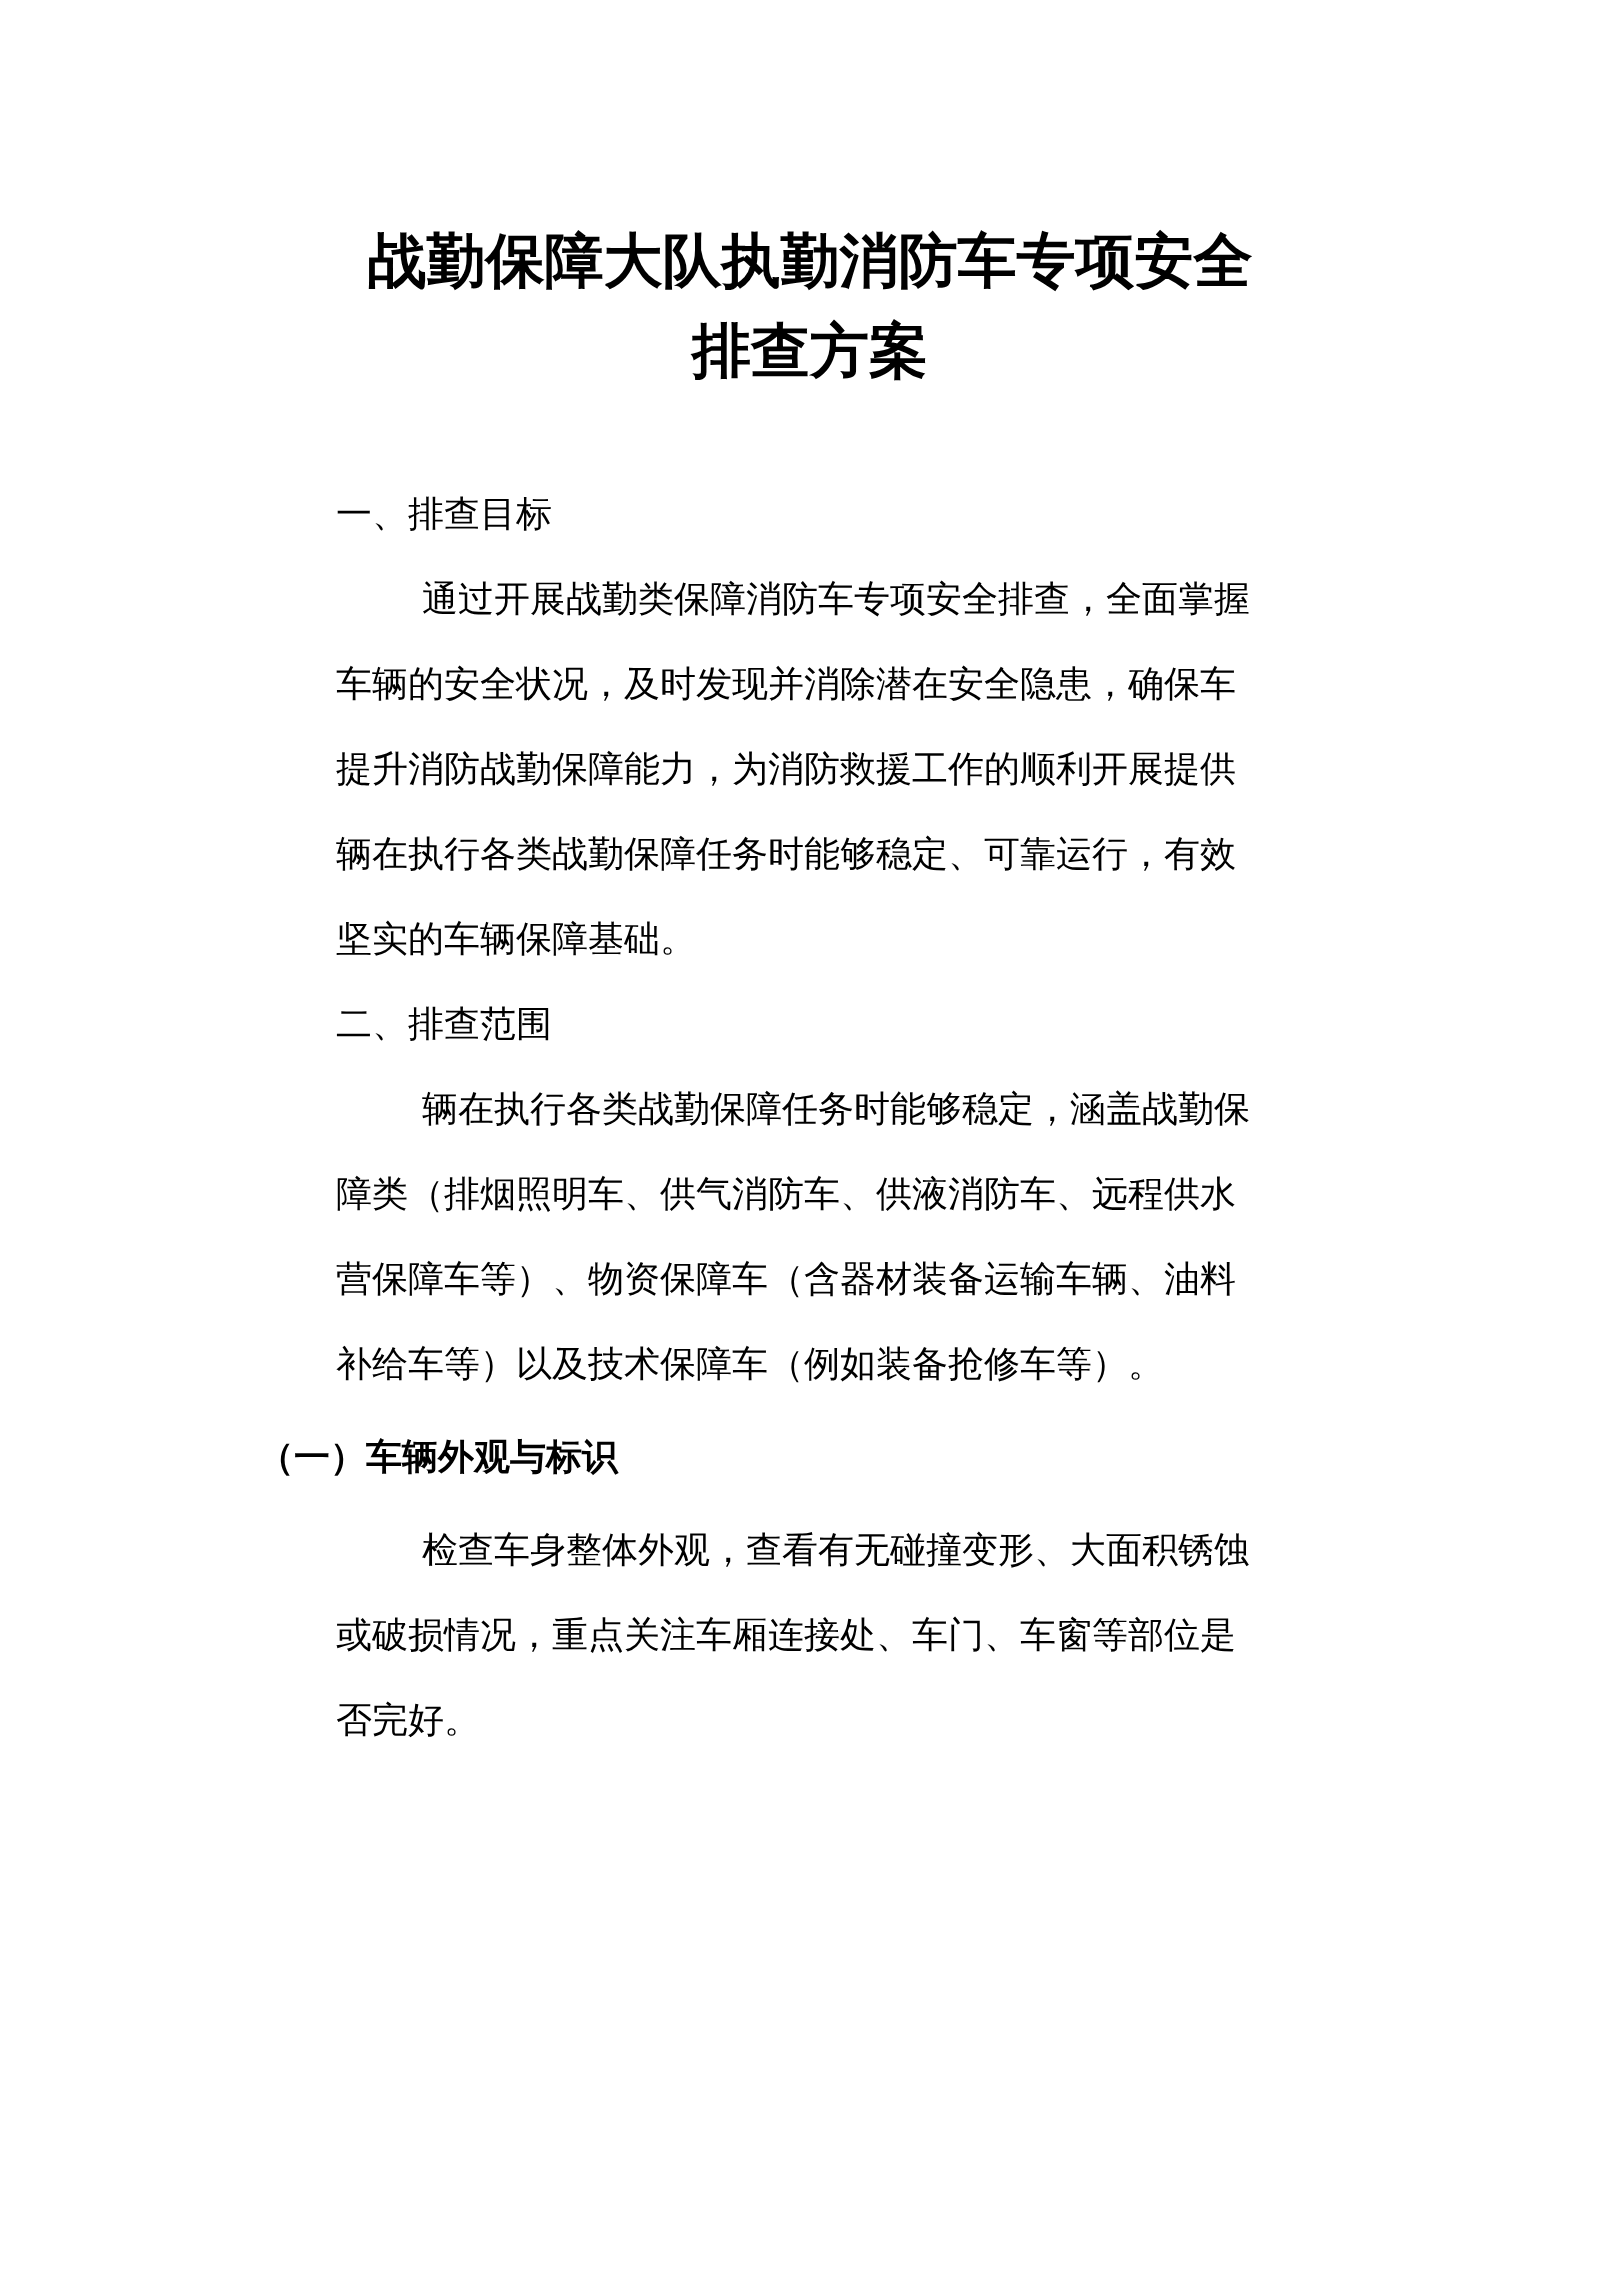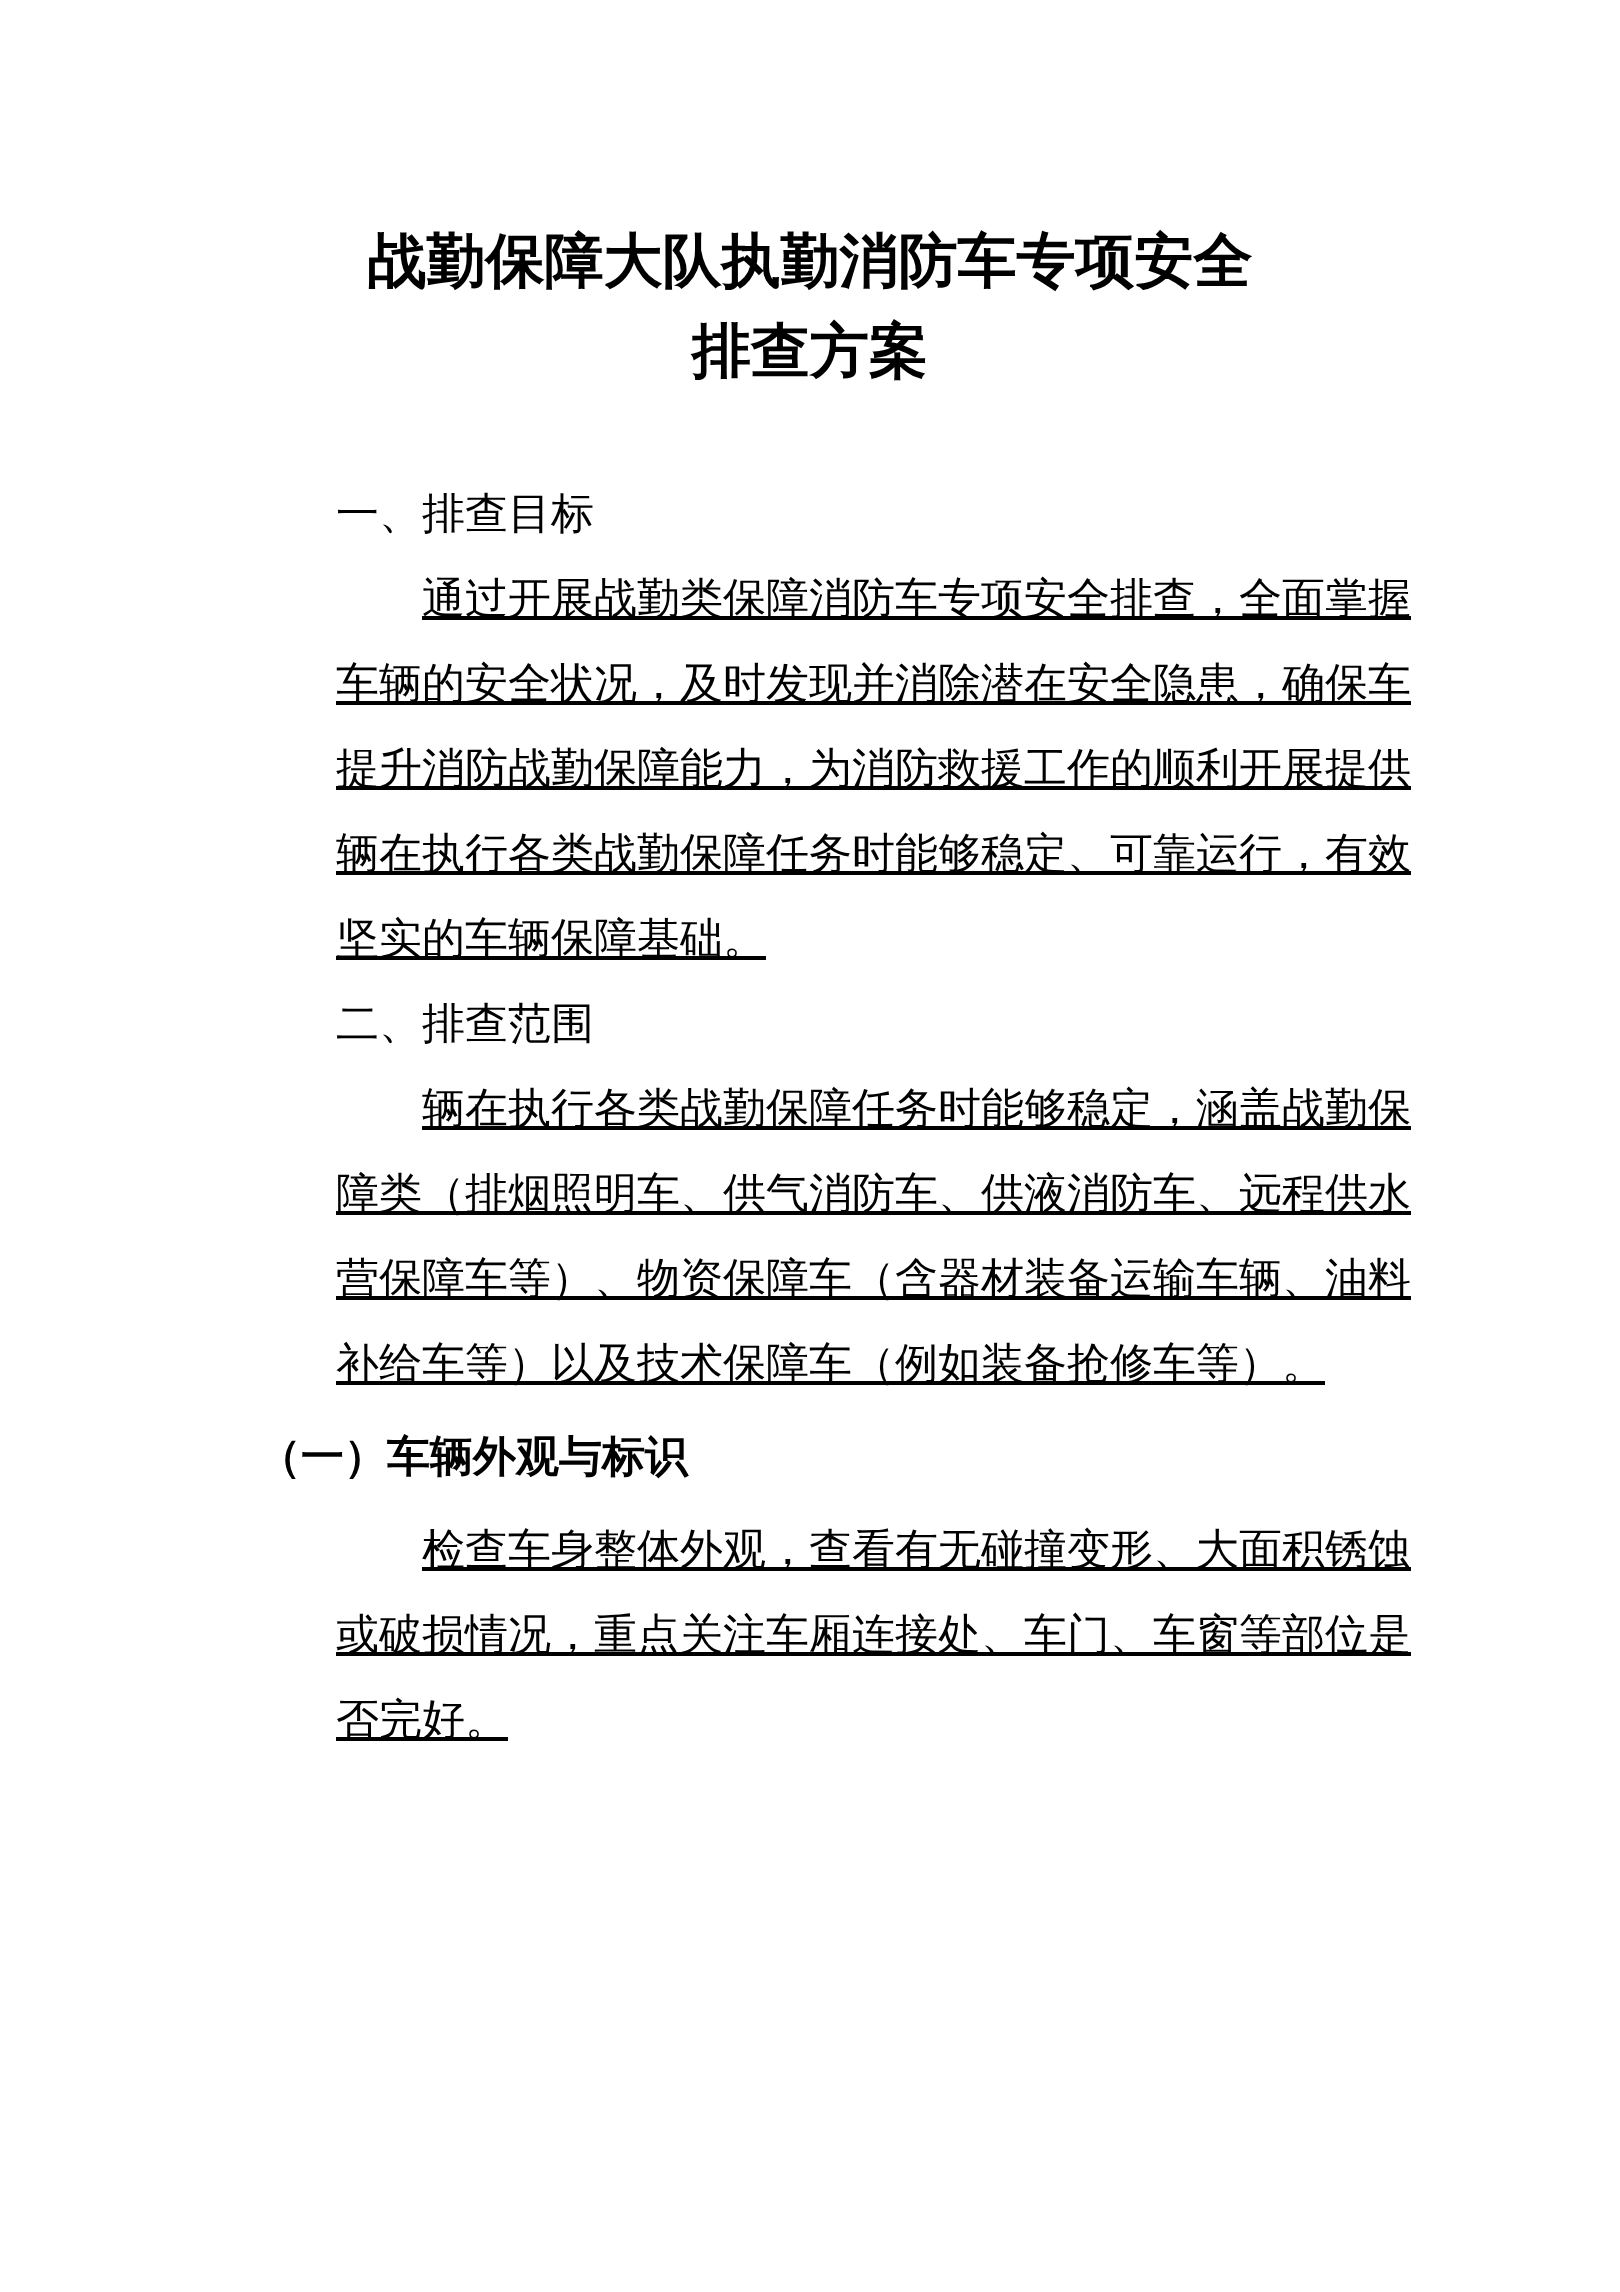--- a/index.html
+++ b/index.html
@@ -36,30 +36,29 @@
     .title .line {
       display: block;
       white-space: nowrap;
     }
     .body {
       position: absolute;
       left: 250px;
       top: 471px;
       width: 1088px;
       font-family: "DejaVu Serif", "Liberation Serif", serif;
-      font-size: 43px;
+      font-size: 36px;
       line-height: 85px;
     }
     .para {
       margin: 0;
       text-indent: 86px;
       text-align: justify;
       text-align-last: left;
       word-break: break-all;
-      text-decoration: underline;
     }
     .heading {
       margin: 0;
       text-indent: 86px;
       font-weight: normal;
     }
     .subheading {
       margin: 8px;
       font-weight: bold;
       font-family: "DejaVu Sans", "Liberation Sans", sans-serif;

